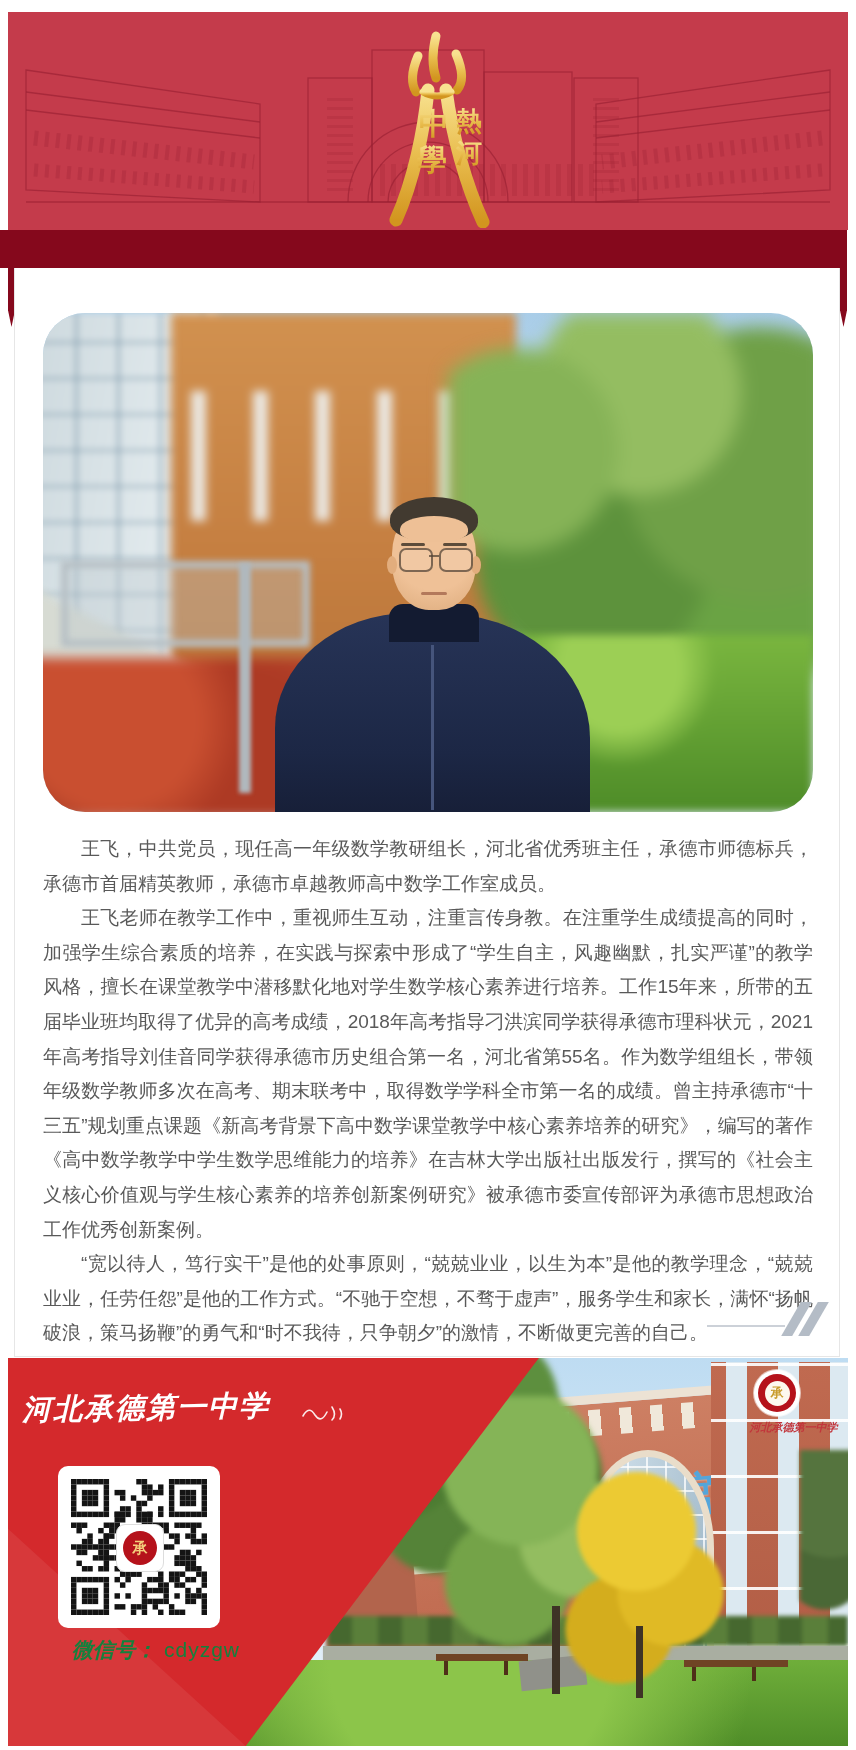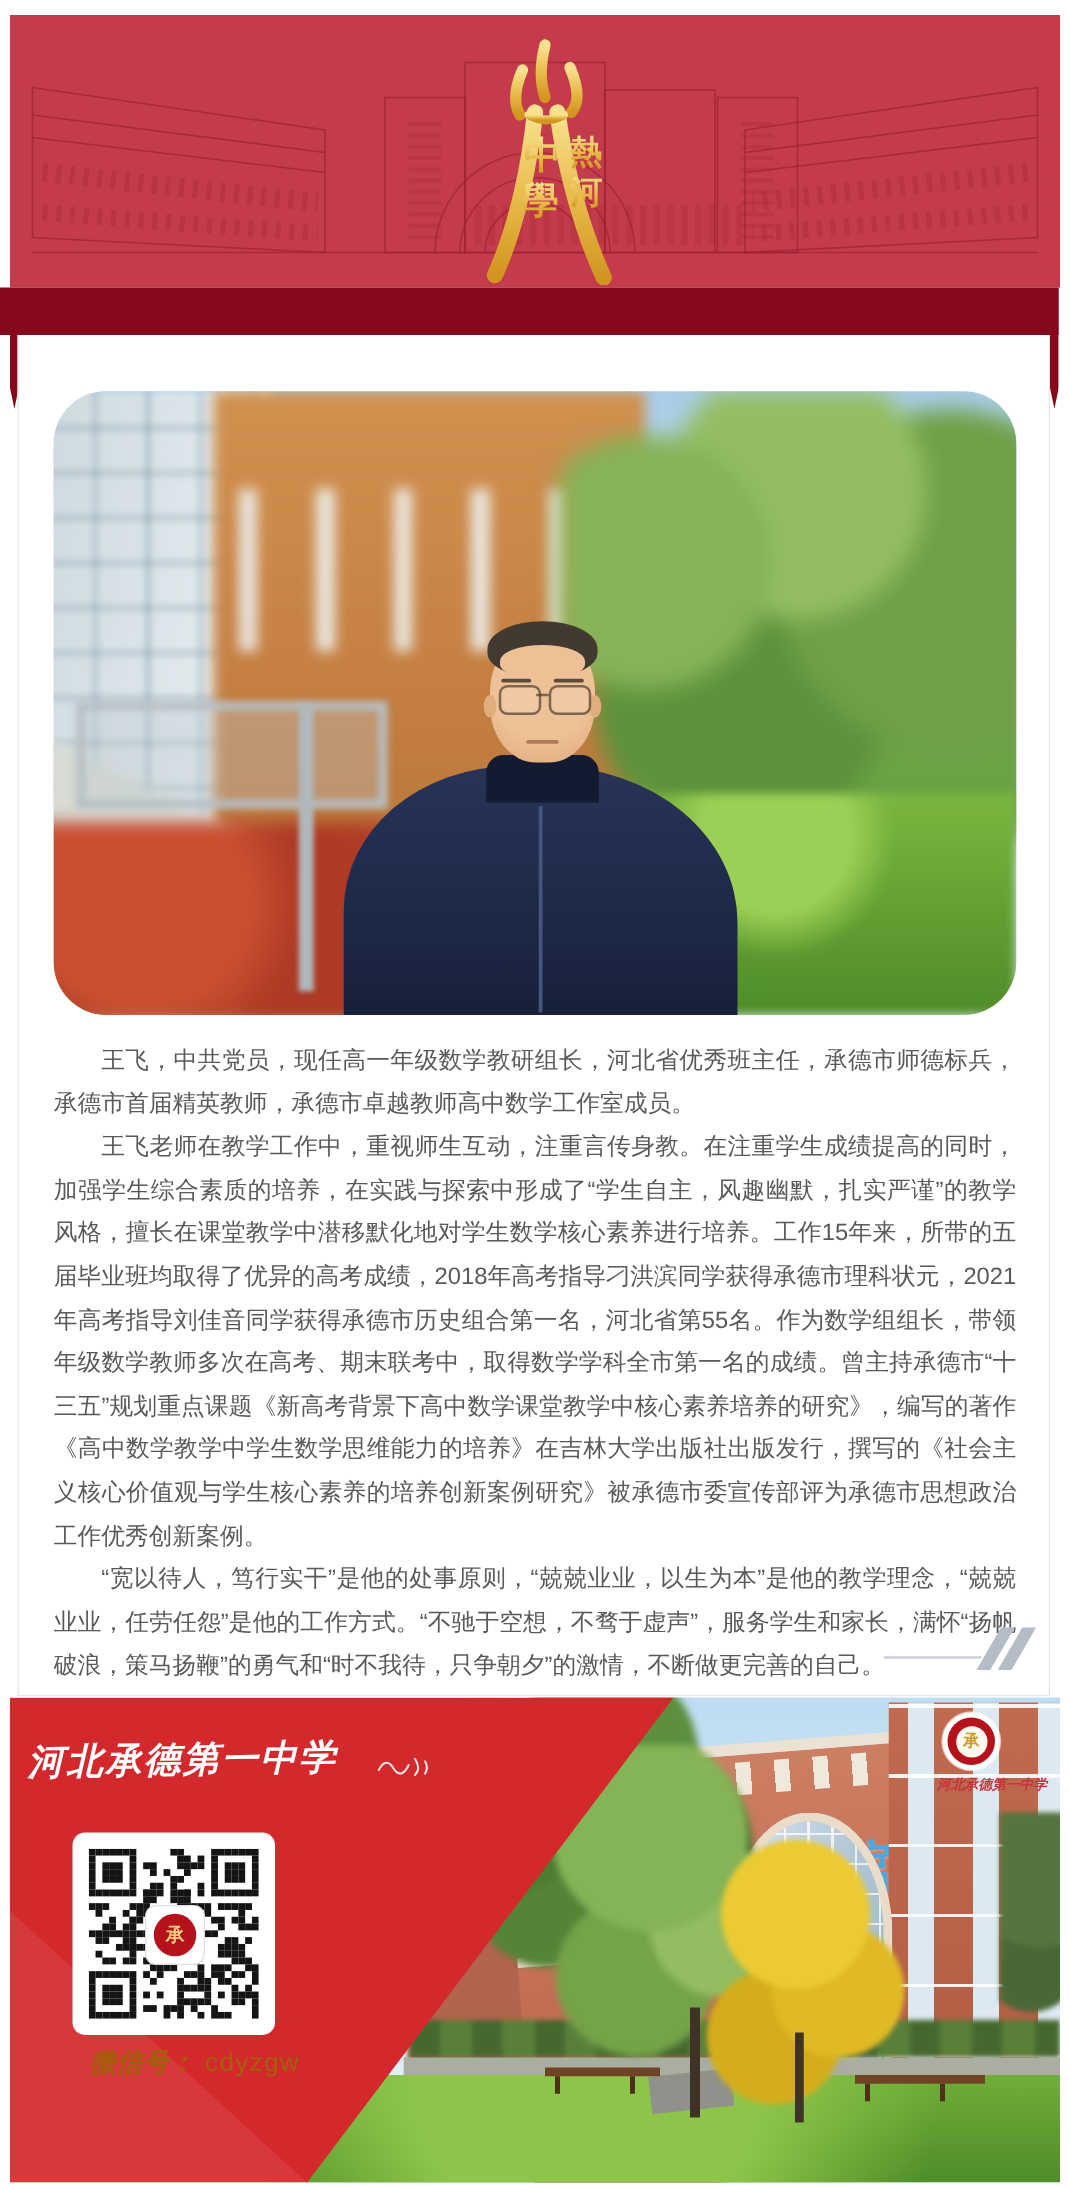--- a/index.html
+++ b/index.html
@@ -158,21 +158,21 @@
     font-family:"DejaVu Serif",serif;font-style:italic;font-weight:bold;letter-spacing:2px;
     transform:rotate(-1deg);white-space:nowrap;}
   .signature{position:absolute;left:292px;top:44px;width:46px;height:22px;}
   .qr-box{position:absolute;left:50px;top:108px;width:162px;height:162px;background:#fff;border-radius:10px;
     display:grid;place-items:center;}
   .qr-box svg{width:136px;height:136px;}
   .qr-logo{position:absolute;left:58px;top:58px;width:46px;height:46px;background:#fff;border-radius:9px;
     border:1px solid #ddd;display:grid;place-items:center;}
   .qr-logo .seal{width:34px;height:34px;border-radius:50%;background:#b5121b;display:grid;place-items:center;
     color:#f3cf7c;font-size:15px;font-family:"Liberation Serif",serif;font-weight:bold;}
-  .wechat{position:absolute;left:64px;top:278px;color:#a16207;display:flex;align-items:baseline;gap:8px;}
+  .wechat{position:absolute;left:64px;top:278px;color:#15803d;display:flex;align-items:baseline;gap:8px;}
   .wechat .lbl{font-family:"DejaVu Serif",serif;font-style:italic;font-weight:bold;font-size:21px;}
   .wechat .id{font-size:21px;letter-spacing:1px;}
 </style>
 </head>
 <body>
 
 <div class="header-banner">
   <svg class="skyline" viewBox="0 0 840 218">
     <g stroke="#9a2132" stroke-opacity="0.65" fill="none" stroke-width="1.3">
       <path d="M18 58 L252 92 L252 190 L18 178 Z"></path>

